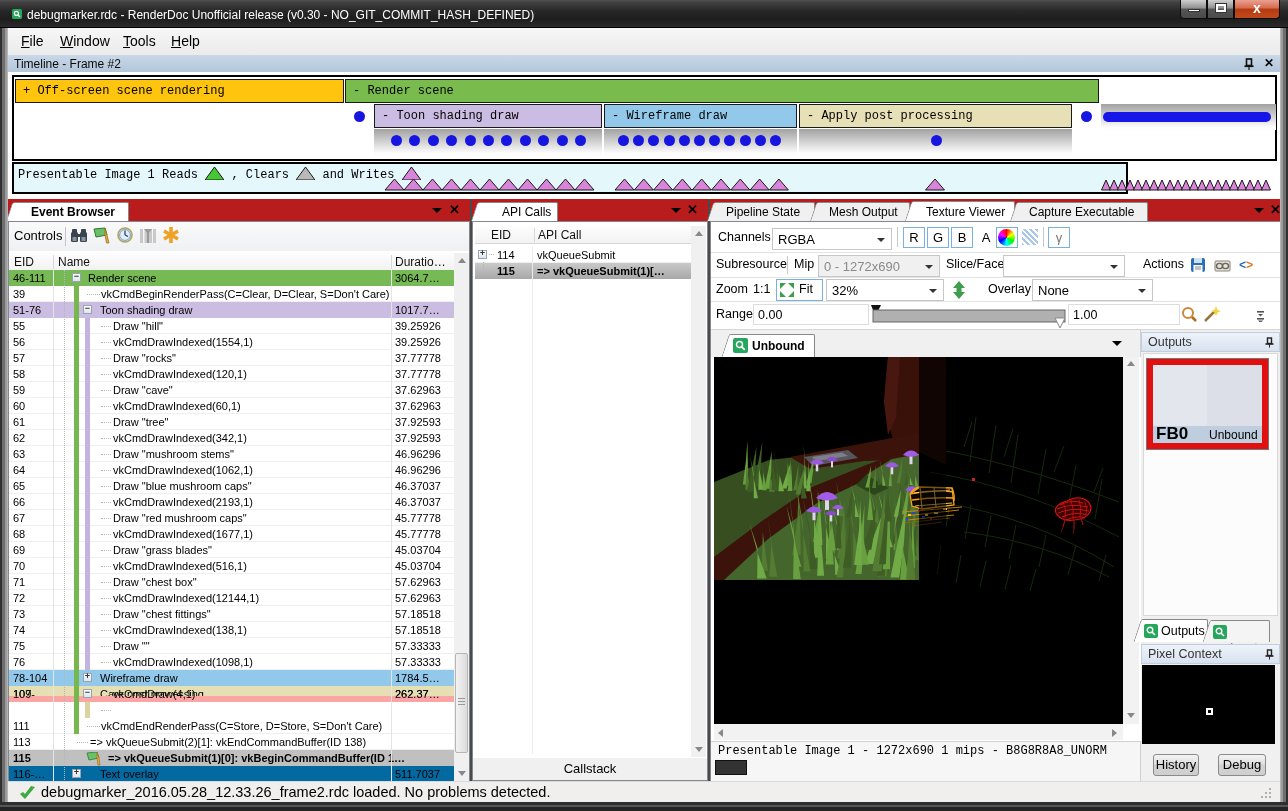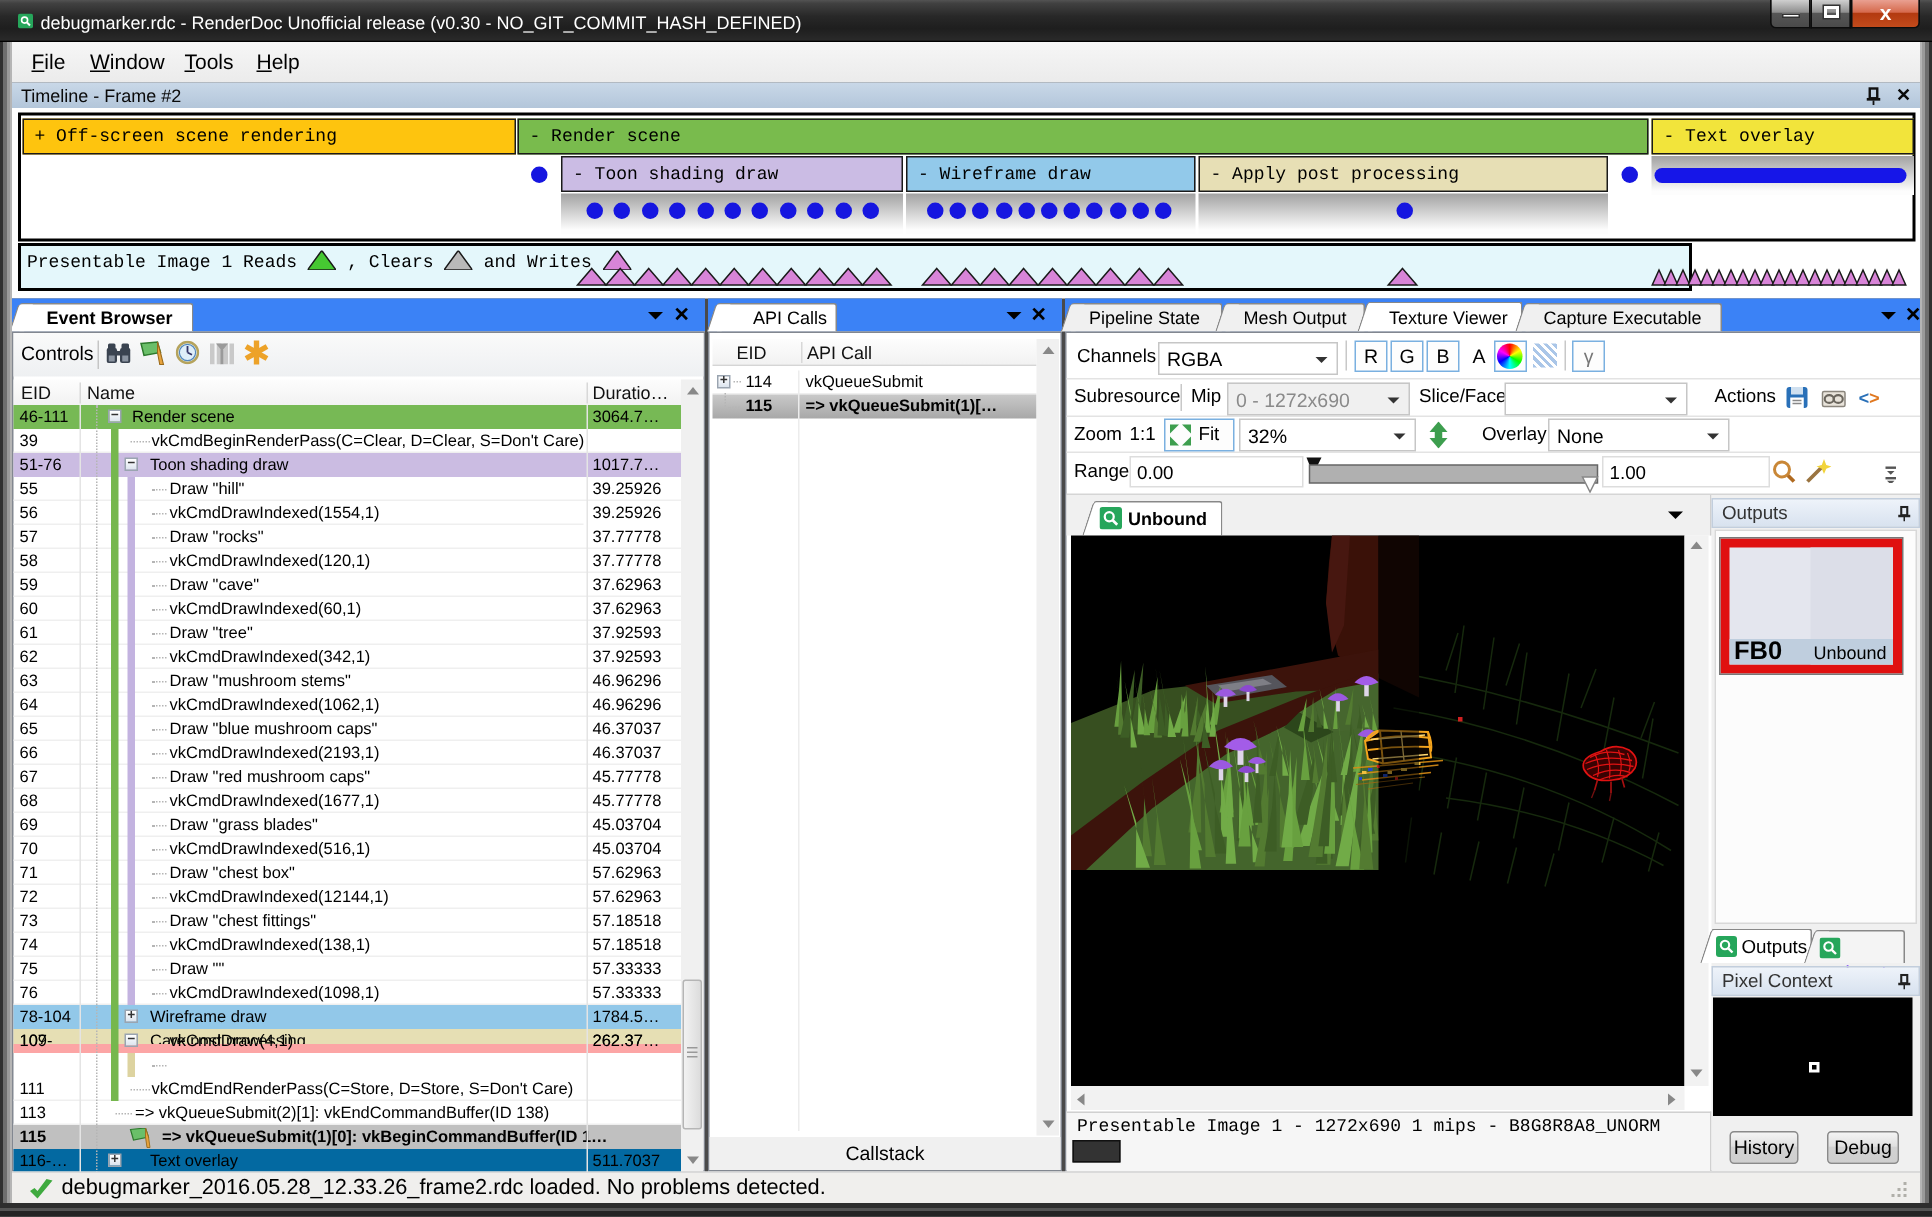--- a/index.html
+++ b/index.html
@@ -32,21 +32,21 @@
 #tl-header { left:8px; top:55px; width:1272px; height:17px; background:linear-gradient(#c9d8e8,#b3c6da); font-size:12px; color:#0a0a0a; }
 #tl-body { left:8px; top:72px; width:1272px; height:127px; background:#fff; }
 #tl-box { left:4px; top:3px; width:1265px; height:86px; background:#fff; border:2px solid #000; }
 #tl-present { left:4px; top:90px; width:1116px; height:32px; background:#e4f7fb; border:2px solid #000; }
 .tlbar { position:absolute; height:24px; border:1px solid #1a1a1a; font-size:12px; line-height:22px; white-space:nowrap; overflow:hidden; padding-left:7px; }
 .grad { position:absolute; background:linear-gradient(#a2a2a2, #fdfdfd 90%); }
 .bdot { position:absolute; width:11px; height:11px; border-radius:50%; background:#1616e0; }
 #bluebar { position:absolute; background:#1616e8; border-radius:5px; }
 
 
-.tabstrip { background:#3b82f6; }
+.tabstrip { background:#b91c1c; }
 .tab { position:absolute; background:#fff; border:1px solid #888; border-bottom:none; border-radius:2px 2px 0 0; border-left:none; }
 .tab::before { content:""; position:absolute; left:-4px; top:0; bottom:0; width:9px; background:inherit; border-left:1px solid #888; transform:skewX(-18deg); border-radius:2px 0 0 0; }
 .panelborder { border:1px solid #828790; background:#fff; }
 .closeX { color:#000; font-weight:bold; font-size:13px; }
 .carotdn { width:0; height:0; border-left:5px solid transparent; border-right:5px solid transparent; border-top:5px solid #000; }
 
 
 .theader { position:absolute; background:linear-gradient(#fdfdfd,#f2f2f2); border-bottom:1px solid #d5d5d5; font-size:12px; color:#111; }
 .trow { position:absolute; height:16px; font-size:11px; line-height:16px; white-space:nowrap; color:#000; }
 .colsep { position:absolute; width:1px; background:#e4e4e4; }
@@ -100,21 +100,20 @@
       <line x1="0.5" y1="8.2" x2="9.5" y2="8.2" stroke="#111" stroke-width="1.8"></line>
       <line x1="5" y1="9" x2="5" y2="12" stroke="#111" stroke-width="1.2"></line>
     </svg>
   <span style="position:absolute;right:6px;top:1px;font-weight:bold;font-size:12px">✕</span>
 </div>
 <div class="abs" id="tl-body">
   <div class="abs" id="tl-box">
 
     <div class="tlbar mono" style="left:1px;top:2px;width:329px;background:#fec40e">+ Off-screen scene rendering</div>
     <div class="tlbar mono" style="left:331px;top:2px;width:754px;background:#79bb4d">- Render scene</div>
-    <div class="tlbar mono" style="left:1087px;top:2px;width:175px;background:#f2e43b">- Text overlay</div>
 
     <div class="grad" style="left:1087px;top:27px;width:175px;height:26px"></div>
     <div id="bluebar" style="left:1089px;top:35px;width:168px;height:10px"></div>
 
     <div class="tlbar mono" style="left:360px;top:27px;width:228px;background:#cbbce4">- Toon shading draw</div>
     <div class="tlbar mono" style="left:785px;top:27px;width:273px;background:#e7dfb5">- Apply post processing</div>
     <div class="tlbar mono" style="left:590px;top:27px;width:193px;background:#92c9ea">- Wireframe draw</div>
     <div class="bdot" style="left:340px;top:34px"></div>
     <div class="bdot" style="left:1067px;top:34px"></div>
 

